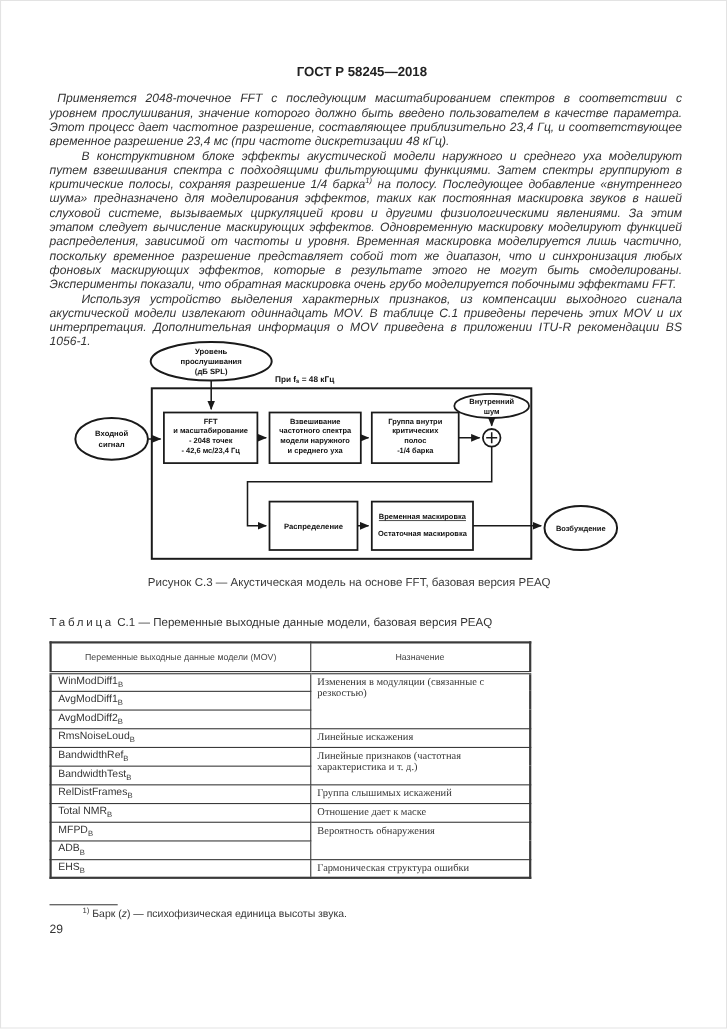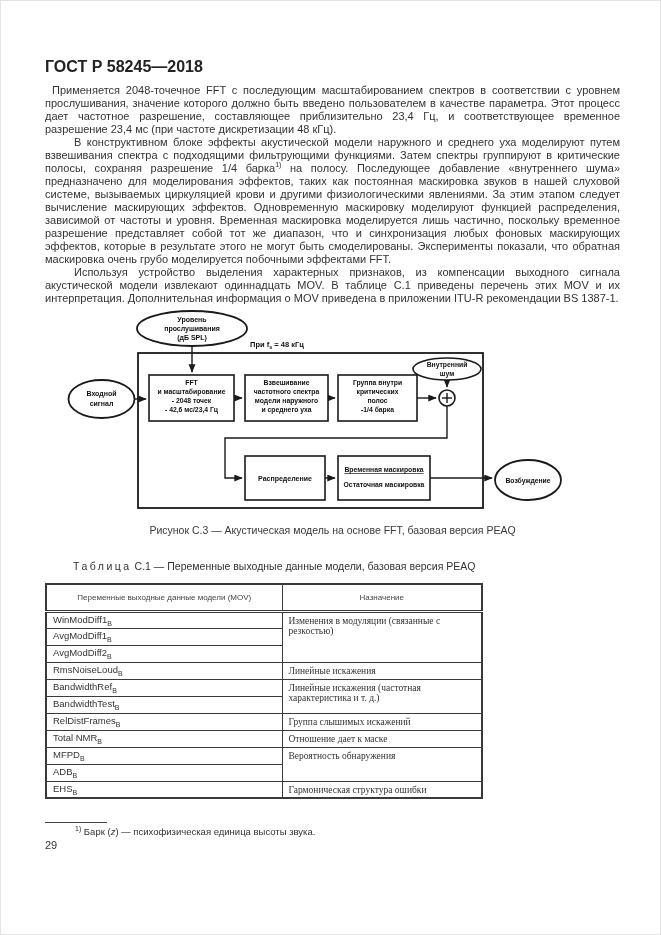--- a/index.html
+++ b/index.html
@@ -4,47 +4,47 @@
 <style>
   * { margin:0; padding:0; box-sizing:border-box; }
   html,body { background:#fff; }
   body {
     width:661px; height:935px; position:relative; overflow:hidden;
     font-family:"Liberation Sans", sans-serif; color:#2d2d2d;
     box-shadow: inset 0 0 0 1px #e3e3e3;
   }
   .doc-header {
     position:absolute; top:58px; left:45px; width:568px;
-    text-align:left; font-size:16px; font-weight:bold; color:#222;
+    text-align:center; font-size:12px; font-weight:bold; color:#222;
   }
   .body-text {
     position:absolute; left:45px; top:84px; width:575px;
     font-size:11px; line-height:13px; text-align:justify; color:#333;
   }
-  .p { margin:0; }
+  .p { margin:0;font-style:italic; }
   .p.first { text-indent:7px; }
   .p.indent { text-indent:29px; }
   sup.fn { font-size:7px; vertical-align:super; line-height:0; }
   svg.diagram { position:absolute; left:60px; top:306px; }
   svg.diagram text {
     font-family:"Liberation Sans", sans-serif; font-weight:bold;
     fill:#111; text-anchor:middle;
   }
   .ntext { font-size:7px; }
   .btext { font-size:6.8px; }
   .dlabel { font-size:7.5px; text-anchor:start !important; }
   .dlabel .subs { font-size:5.5px; }
   .underlined { text-decoration:underline; }
   .caption {
-    position:absolute; left:45px; top:524px; width:575px;
+    position:absolute; left:30px; top:524px; width:575px;
     text-align:center; font-size:10.5px; color:#3a3a3a;
   }
   .table-title {
     position:absolute; left:45px; top:560px; width:575px;
-    font-size:10.5px; color:#333;margin-left:28px;
+    font-size:10.5px; color:#333;
   }
   .table-title .spaced { letter-spacing:2.5px; }
   table.gtable {
     position:absolute; left:45px; top:583px; width:438px;
     border-collapse:collapse; font-size:9.5px; color:#333;
     border:2px solid #3a3a3a;
   }
   .gtable th, .gtable td { border:1px solid #3a3a3a; }
   .gtable th {
     font-weight:normal; font-size:8px; color:#444; height:27px;
@@ -69,21 +69,21 @@
   }
 </style>
 </head>
 <body>
 
 <div class="doc-header">ГОСТ Р 58245—2018</div>
 
 <div class="body-text">
   <p class="p first">Применяется 2048-точечное FFT с последующим масштабированием спектров в соответствии с уровнем прослушивания, значение которого должно быть введено пользователем в качестве параметра. Этот процесс дает частотное разрешение, составляющее приблизительно 23,4 Гц, и соответствующее временное разрешение 23,4 мс (при частоте дискретизации 48 кГц).</p>
   <p class="p indent"><span>В конструктивном блоке эффекты акустической модели наружного и среднего уха моделируют путем взвешивания спектра с подходящими фильтрующими функциями. Затем спектры группируют в критические полосы, сохраняя разрешение 1/4 барка</span><sup class="fn">1)</sup><span> на полосу. Последующее добавление «внутреннего шума» предназначено для моделирования эффектов, таких как постоянная маскировка звуков в нашей слуховой системе, вызываемых циркуляцией крови и другими физиологическими явлениями. За этим этапом следует вычисление маскирующих эффектов. Одновременную маскировку моделируют функцией распределения, зависимой от частоты и уровня. Временная маскировка моделируется лишь частично, поскольку временное разрешение представляет собой тот же диапазон, что и синхронизация любых фоновых маскирующих эффектов, которые в результате этого не могут быть смоделированы. Эксперименты показали, что обратная маскировка очень грубо моделируется побочными эффектами FFT.</span></p>
-  <p class="p indent">Используя устройство выделения характерных признаков, из компенсации выходного сигнала акустической модели извлекают одиннадцать MOV. В таблице С.1 приведены перечень этих MOV и их интерпретация. Дополнительная информация о MOV приведена в приложении ITU-R рекомендации BS 1387-1.</p>
+  <p class="p indent">Используя устройство выделения характерных признаков, из компенсации выходного сигнала акустической модели извлекают одиннадцать MOV. В таблице С.1 приведены перечень этих MOV и их интерпретация. Дополнительная информация о MOV приведена в приложении ITU-R рекомендации BS 1056-1.</p>
 </div>
 
 <svg class="diagram" width="560" height="216" viewBox="0 0 560 216">
   <defs>
     <marker id="arr" markerWidth="7" markerHeight="6" refX="5.5" refY="2.5" orient="auto">
       <path d="M0,0 L6,2.5 L0,5 z" fill="#1a1a1a"></path>
     </marker>
   </defs>
 
   <rect x="78" y="47" width="345" height="155" fill="none" stroke="#1a1a1a" stroke-width="1.8"></rect>
@@ -171,21 +171,21 @@
     </tr>
     <tr>
       <td><span>AvgModDiff2</span><sub>B</sub></td>
     </tr>
     <tr>
       <td><span>RmsNoiseLoud</span><sub>B</sub></td>
       <td class="purpose">Линейные искажения</td>
     </tr>
     <tr>
       <td><span>BandwidthRef</span><sub>B</sub></td>
-      <td class="purpose" rowspan="2">Линейные искажения (частотная характеристика и т. д.)</td>
+      <td class="purpose" rowspan="2">Линейные признаков (частотная характеристика и т. д.)</td>
     </tr>
     <tr>
       <td><span>BandwidthTest</span><sub>B</sub></td>
     </tr>
     <tr>
       <td><span>RelDistFrames</span><sub>B</sub></td>
       <td class="purpose">Группа слышимых искажений</td>
     </tr>
     <tr>
       <td><span>Total NMR</span><sub>B</sub></td>

